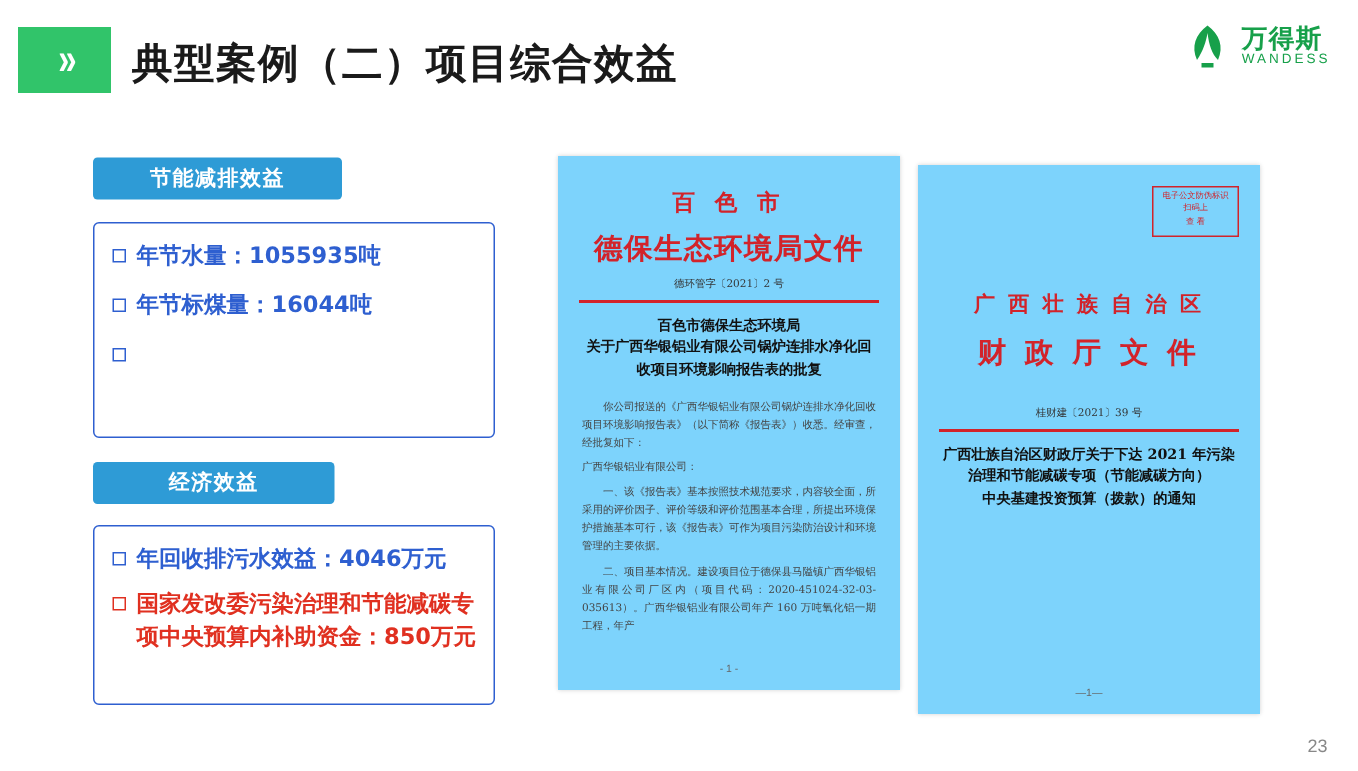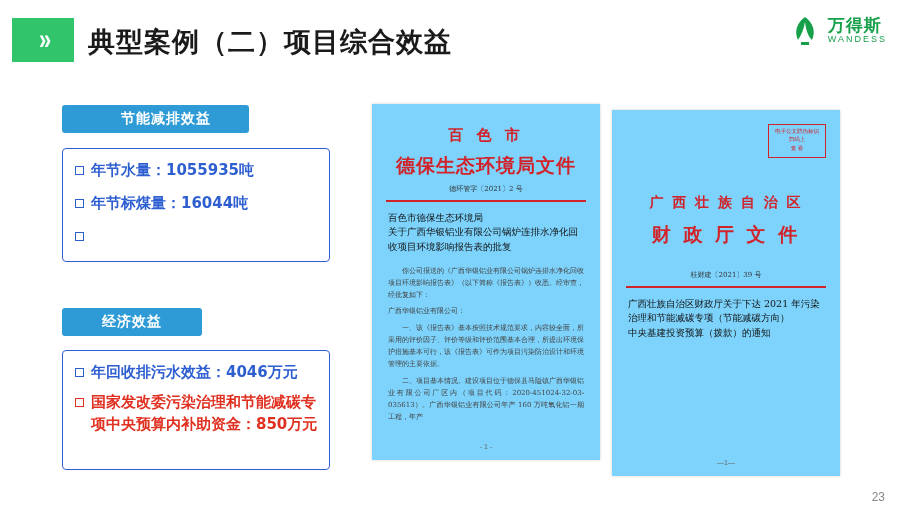--- a/index.html
+++ b/index.html
@@ -27,28 +27,28 @@
   .logo-text{display:flex;flex-direction:column;line-height:1.05;}
   .logo-cn{font-size:17px;font-weight:bold;color:#17a04a;letter-spacing:1px;}
   .logo-en{font-size:9px;color:#17a04a;letter-spacing:2px;}
 
   
   .tag{
     position:absolute;background:#2e9bd6;color:#fff;border-radius:3px;
     font-size:14px;font-weight:bold;display:flex;align-items:center;justify-content:center;
     letter-spacing:1px;
   }
-  #tag-energy{left:62px;top:105px;width:166px;height:28px;padding-left:21px;}
-  #tag-econ{left:62px;top:308px;width:140px;height:28px;}
+  #tag-energy{left:62px;top:105px;width:166px;height:28px;}
+  #tag-econ{left:62px;top:308px;width:161px;height:28px;}
 
   .box{
     position:absolute;border:1px solid #2e5fd0;border-radius:4px;background:#fff;
     box-sizing:border-box;
   }
-  #box-energy{left:62px;top:148px;width:268px;height:114px;}
+  #box-energy{left:62px;top:148px;width:268px;height:144px;}
   #box-econ{left:62px;top:350px;width:268px;height:120px;}
 
   .li{display:flex;align-items:flex-start;margin:0 0 0 12px;}
   .li .sq{
     display:inline-block;width:9px;height:9px;border:1.5px solid #2e5fd0;
     margin-top:6px;margin-right:7px;flex:none;box-sizing:border-box;
   }
   .li .sq.red{border-color:#e03020;}
   .li .txt{
     font-size:15px;font-weight:bold;color:#2e5fd0;line-height:1.45;
@@ -70,21 +70,21 @@
   .doc-red-title{
     text-align:center;color:#d2232a;font-weight:bold;
     font-family:"DejaVu Serif","Liberation Serif",serif;
   }
   .doc-hr{height:1.5px;background:#d2232a;margin:6px 14px 0 14px;}
   .doc-sub{
     text-align:center;color:#333;font-size:7px;margin-top:5px;
     font-family:"DejaVu Serif","Liberation Serif",serif;
   }
   .doc-head{
-    color:#111;font-size:9.5px;font-weight:normal;line-height:1.55;
+    text-align:center;color:#111;font-size:9.5px;font-weight:bold;line-height:1.55;
     margin:9px 16px 0 16px;
     font-family:"DejaVu Serif","Liberation Serif",serif;
   }
   .doc-body{
     margin:10px 16px 0 16px;font-size:7px;color:#444;line-height:1.75;
     font-family:"DejaVu Serif","Liberation Serif",serif;text-align:justify;
   }
   .doc-body p{margin:0 0 4px 0;}
   .doc-pageno{
     position:absolute;bottom:10px;left:0;width:100%;text-align:center;

